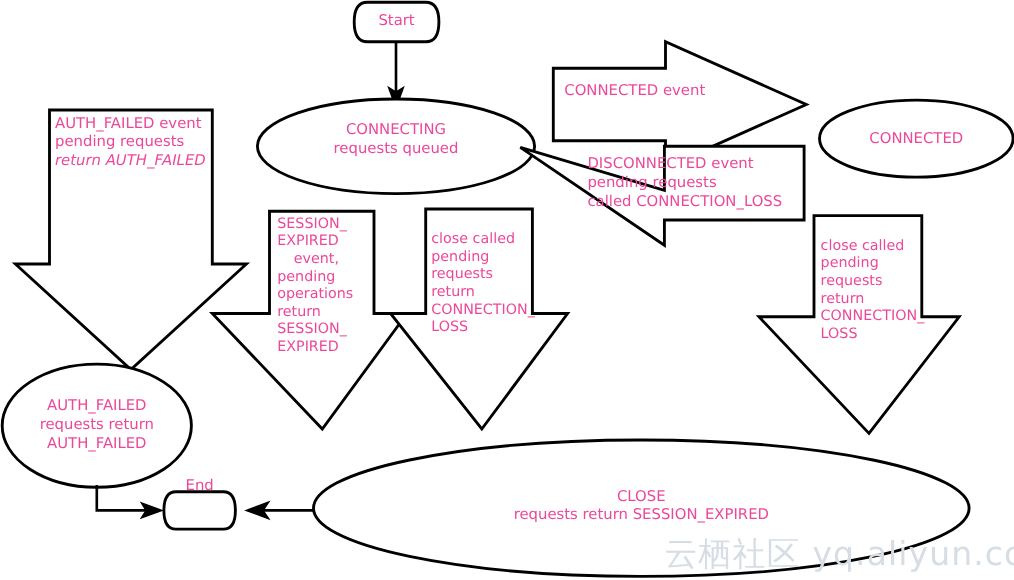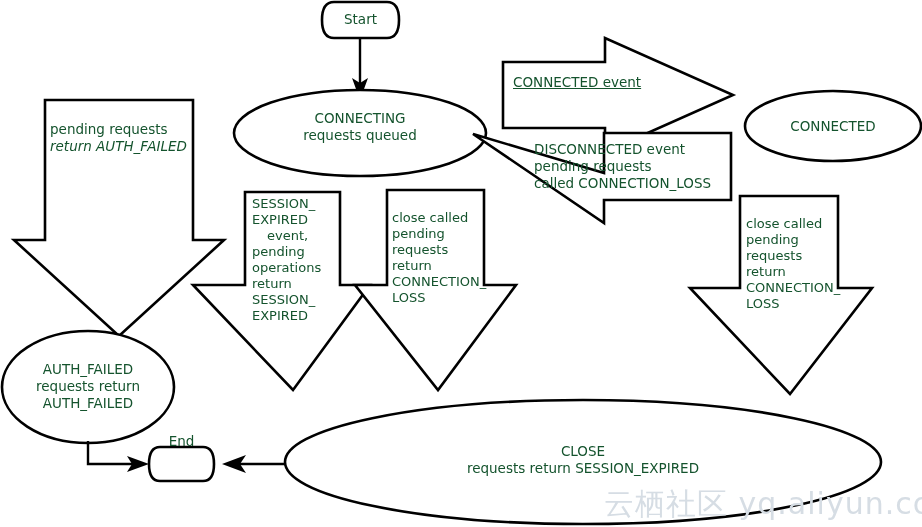--- a/index.html
+++ b/index.html
@@ -33,21 +33,21 @@
     stroke: #000000;
     stroke-width: 2.4;
   }
   .arrowhead {
     fill: #000000;
     stroke: none;
   }
   .lbl {
     position: absolute;
     font-family: "DejaVu Sans", "Liberation Sans", sans-serif;
-    color: #14532d;
+    color: #ec4899;
     white-space: pre;
     line-height: 17px;
     font-size: 13.5px;
   }
   .lbl.center {
     text-align: center;
   }
   .lbl.small {
     font-size: 13px;
     line-height: 16.5px;
@@ -119,24 +119,25 @@
 
   <div class="lbl center node-label" style="left:2px; top:361px; width:172px;">AUTH_FAILED</div>
   <div class="lbl center node-label" style="left:2px; top:378px; width:172px;">requests return</div>
   <div class="lbl center node-label" style="left:2px; top:395px; width:172px;">AUTH_FAILED</div>
 
   <div class="lbl center node-label" style="left:385px; top:443px; width:396px;">CLOSE</div>
   <div class="lbl center node-label" style="left:385px; top:460px; width:396px;">requests return SESSION_EXPIRED</div>
 
   <div class="lbl center node-label" style="left:149px; top:433px; width:65px;">End</div>
 
+  <div class="lbl" style="left:50px; top:104px;">AUTH_FAILED event</div>
   <div class="lbl" style="left:50px; top:121px;">pending requests</div>
   <div class="lbl" style="left:50px; top:138px;font-style:italic;">return AUTH_FAILED</div>
 
-  <div class="lbl" style="left:513px; top:74px;text-decoration:underline;">CONNECTED event</div>
+  <div class="lbl" style="left:513px; top:74px;">CONNECTED event</div>
 
   <div class="lbl" style="left:534px; top:141px;">DISCONNECTED event</div>
   <div class="lbl" style="left:534px; top:158px;">pending requests</div>
   <div class="lbl" style="left:534px; top:175px;">called CONNECTION_LOSS</div>
 
   <div class="lbl small" style="left:252px; top:196px;">SESSION_</div>
   <div class="lbl small" style="left:252px; top:212px;">EXPIRED</div>
   <div class="lbl small" style="left:252px; top:228px;margin-left:15px;">event,</div>
   <div class="lbl small" style="left:252px; top:244px;">pending</div>
   <div class="lbl small" style="left:252px; top:260px;">operations</div>

